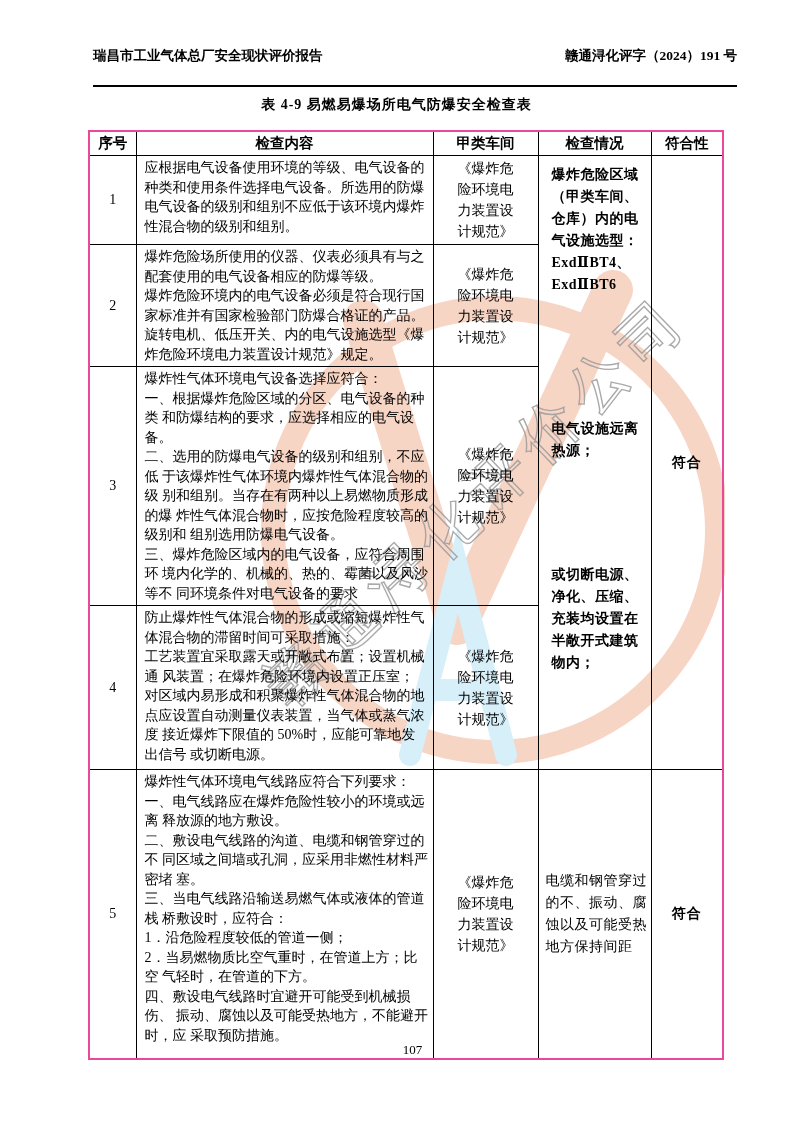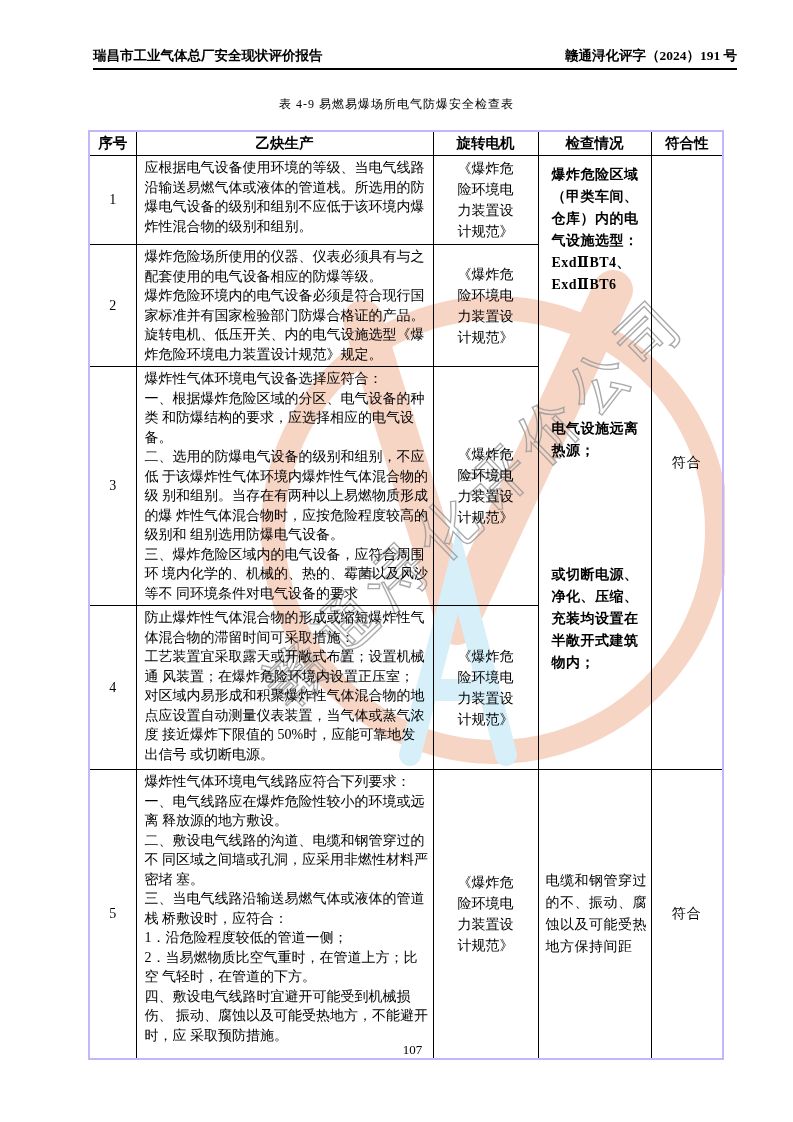--- a/index.html
+++ b/index.html
@@ -12,37 +12,37 @@
   
   .watermark {
     position:absolute; left:205px; top:235px; width:520px; height:560px;
     z-index:0; pointer-events:none;
   }
 
   
   .page-header {
     position:absolute; left:93px; top:47px; width:644px;
     display:flex; justify-content:space-between; align-items:flex-end;
-    border-bottom:2px solid #000; padding-bottom:3px;
+    border-bottom:2px solid #000; padding-bottom:20px;
     font-weight:bold; font-size:13.5px; z-index:2;
   }
   .doc-title {
     position:absolute; left:0; top:96px; width:793px; text-align:center;
-    font-size:12px; font-weight:normal; letter-spacing:1px; z-index:2;
+    font-size:14px; font-weight:bold; letter-spacing:1px; z-index:2;
   }
   .page-footer {
     position:absolute; left:16px; top:1042px; width:793px; text-align:center;
     font-size:13px; z-index:2;
   }
 
   
   .tbl-wrap { position:absolute; left:88px; top:130px; z-index:1; }
   table.checklist {
     border-collapse:collapse; table-layout:fixed; width:634px;
-    border:2px solid #c4b5fd; background:transparent;
+    border:2px solid #ec4899; background:transparent;
   }
   .checklist th, .checklist td {
     border:1px solid #000; font-size:14px; overflow:hidden;
     background:transparent;
   }
   .checklist th {
     font-weight:bold; text-align:center; height:21px; padding:1px 2px;
     font-size:14.5px;
   }
   .no-cell   { text-align:center; vertical-align:middle; }
@@ -50,21 +50,21 @@
     text-align:left; vertical-align:top; padding:2px 4px 2px 8px;
     line-height:19.5px; white-space:pre-wrap;
   }
   .basis-cell {
     text-align:center; vertical-align:middle; padding:2px 22px;
     line-height:21px;
   }
   .situation-cell { position:relative; vertical-align:top; padding:0; line-height:22px; }
   .situation-block { position:absolute; left:13px; right:3px; letter-spacing:0.5px;font-weight:bold; }
   .situation-cell.single { padding:4px 3px 4px 7px; vertical-align:middle; letter-spacing:0.5px; }
-  .conf-cell { text-align:center; vertical-align:middle; letter-spacing:1px; }
+  .conf-cell { text-align:center; vertical-align:middle; letter-spacing:1px;font-weight:bold; }
 
   .h-r1 { height:73px; }
   .h-r2 { height:116px; }
   .h-r3 { height:209px; }
   .h-r4 { height:161px; }
   .h-r5 { height:286px; }
 </style>
 </head>
 <body>
 
@@ -89,29 +89,29 @@
     <colgroup>
       <col style="width:47px">
         <col style="width:297px">
         <col style="width:105px">
       <col style="width:113px">
         <col style="width:72px">
     </colgroup>
     <tbody>
         <tr>
       <th>序号</th>
-      <th>乙炔生产</th>
-      <th>旋转电机</th>
+      <th>检查内容</th>
+      <th>甲类车间</th>
       <th>检查情况</th>
       <th>符合性</th>
     </tr>
 
     <tr>
       <td class="no-cell h-r1">1</td>
-      <td class="content-cell">应根据电气设备使用环境的等级、当电气线路沿输送易燃气体或液体的管道栈。所选用的防爆电气设备的级别和组别不应低于该环境内爆炸性混合物的级别和组别。</td>
+      <td class="content-cell">应根据电气设备使用环境的等级、电气设备的种类和使用条件选择电气设备。所选用的防爆电气设备的级别和组别不应低于该环境内爆炸性混合物的级别和组别。</td>
       <td class="basis-cell">《爆炸危险环境电力装置设计规范》</td>
       <td class="situation-cell" rowspan="4">
         <div class="situation-block" style="top:8px">爆炸危险区域（甲类车间、仓库）内的电气设施选型：ExdⅡBT4、ExdⅡBT6</div>
         <div class="situation-block" style="top:262px">电气设施远离热源；</div>
         <div class="situation-block" style="top:408px">或切断电源、净化、压缩、充装均设置在半敞开式建筑物内；</div>
       </td>
       <td class="conf-cell" rowspan="4">符合</td>
     </tr>
 
     <tr>

